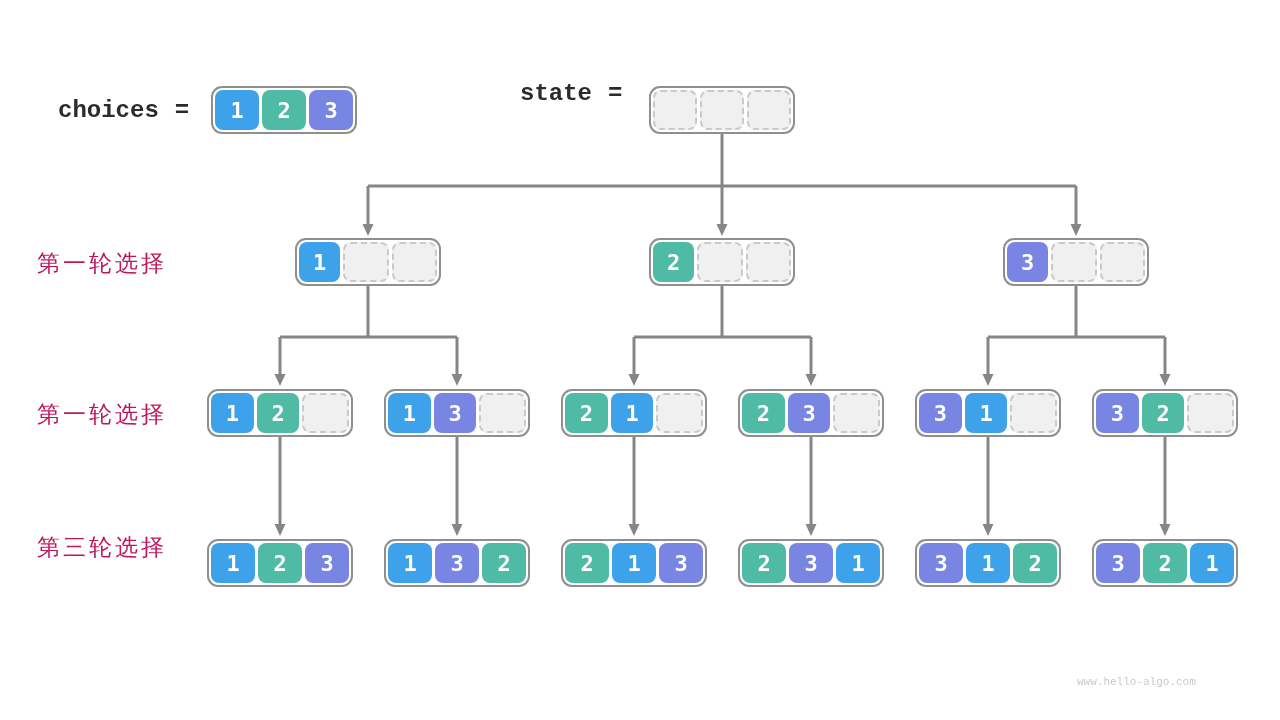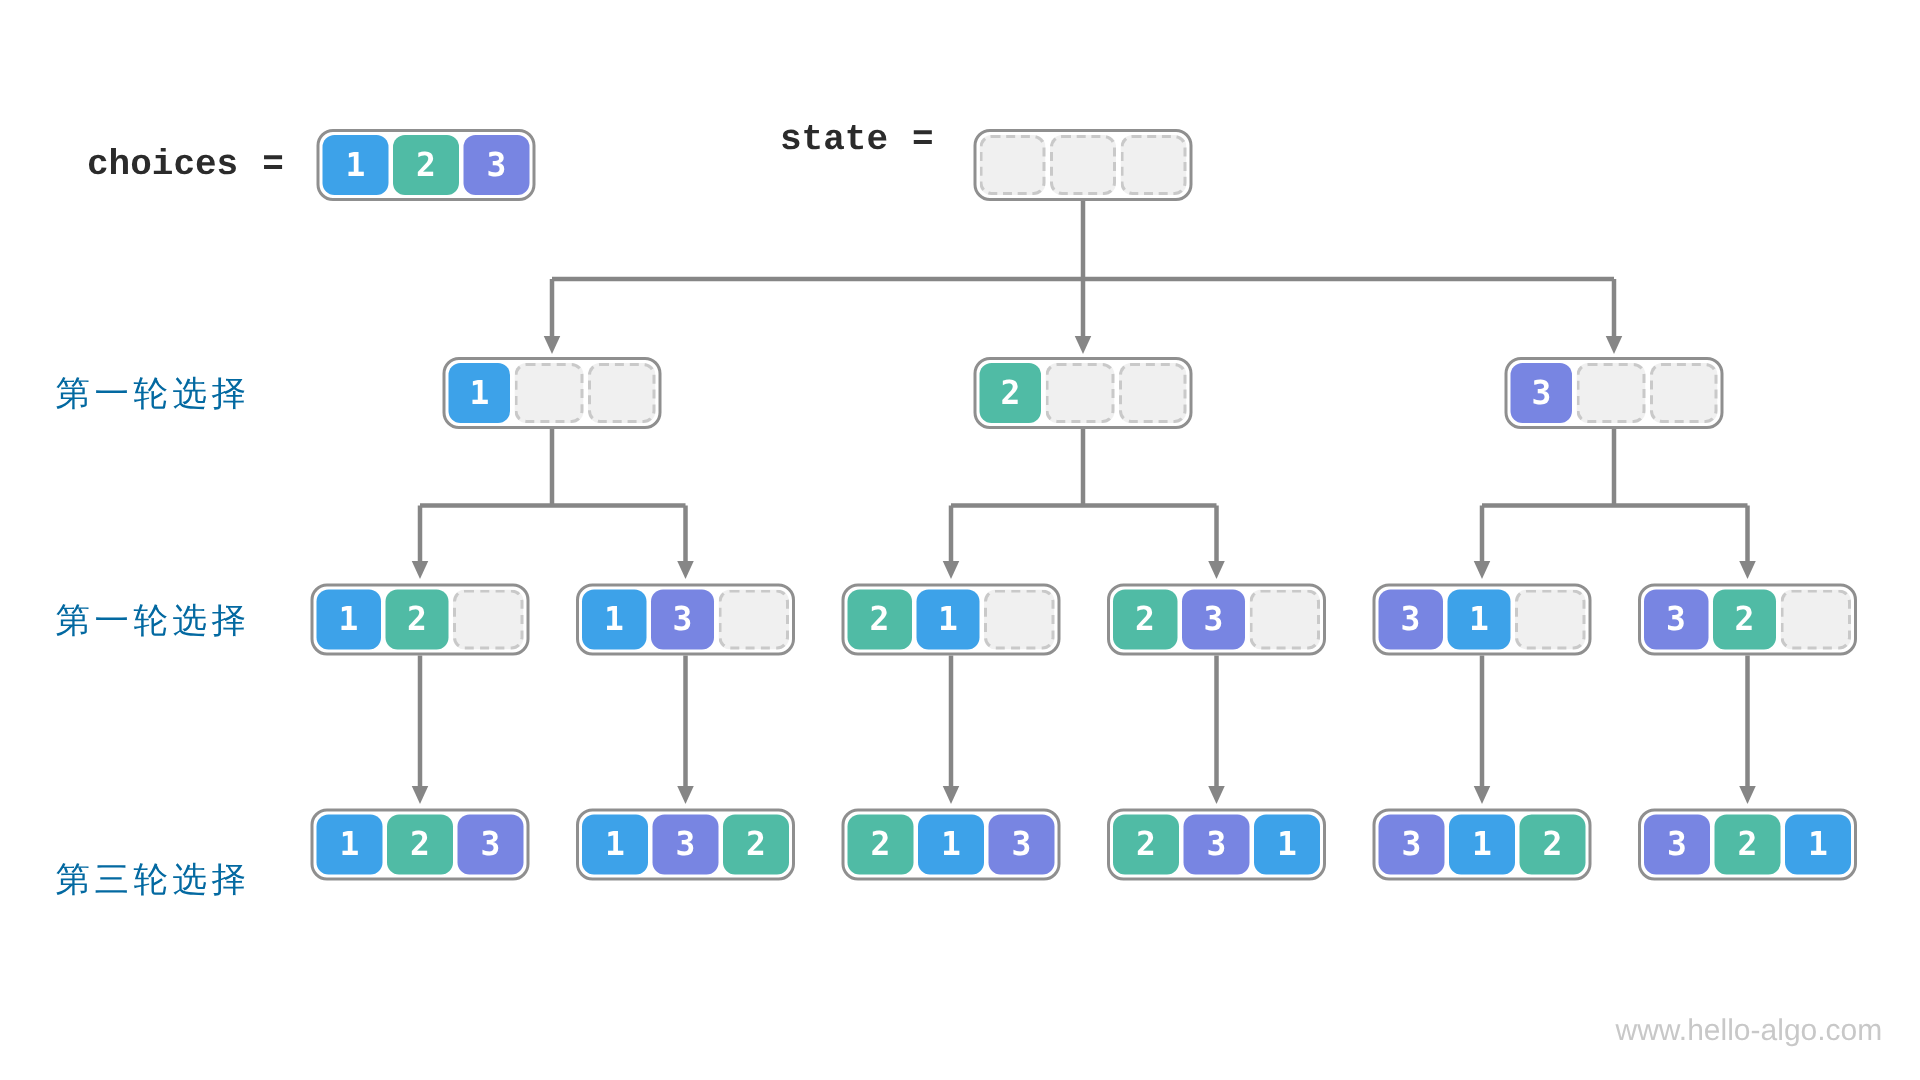--- a/index.html
+++ b/index.html
@@ -31,26 +31,26 @@
     box-sizing:border-box;
   }
   .cell.empty{
     background:var(--empty-fill,#f0f0f0);
     border:2px dashed var(--empty-border,#c9c9c9);
   }
 
   .row-label{
     position:absolute;left:37px;z-index:2;
     font-size:23px;line-height:26px;letter-spacing:3px;
-    color:#0369a1;font-weight:500;white-space:nowrap;text-align:right;
+    color:#be185d;font-weight:500;white-space:nowrap;text-align:right;
   }
 
   .watermark{
     position:absolute;left:1077px;top:676px;z-index:2;
-    font-family:Liberation Sans, sans-serif;font-size:20px;color:#c8c8c8;
+    font-family:Liberation Mono, monospace;font-size:11px;color:#c8c8c8;
   }
 </style>
 </head>
 <body>
 
 <div id="canvas">
 
   <svg class="connectors" width="1280" height="720" viewBox="0 0 1280 720">
 
     <path class="ln" d="M722 134 V186"></path>
@@ -112,21 +112,21 @@
     <span class="eq">=</span>
   </div>
   <div class="node" style="left:649px;top:86px">
       <span class="cell empty"></span>
       <span class="cell empty"></span>
       <span class="cell empty"></span>
     </div>
 
   <div class="row-label" style="top:250px">第一轮选择</div>
   <div class="row-label" style="top:401px">第一轮选择</div>
-  <div class="row-label" style="top:574px">第三轮选择</div>
+  <div class="row-label" style="top:534px">第三轮选择</div>
 
   <div class="node" style="left:295px;top:238px">
       <span class="cell" style="background: rgb(61, 162, 233);">1</span>
       <span class="cell empty"></span>
       <span class="cell empty"></span>
     </div>
   <div class="node" style="left:649px;top:238px">
       <span class="cell" style="background: rgb(80, 187, 165);">2</span>
       <span class="cell empty"></span>
       <span class="cell empty"></span>

